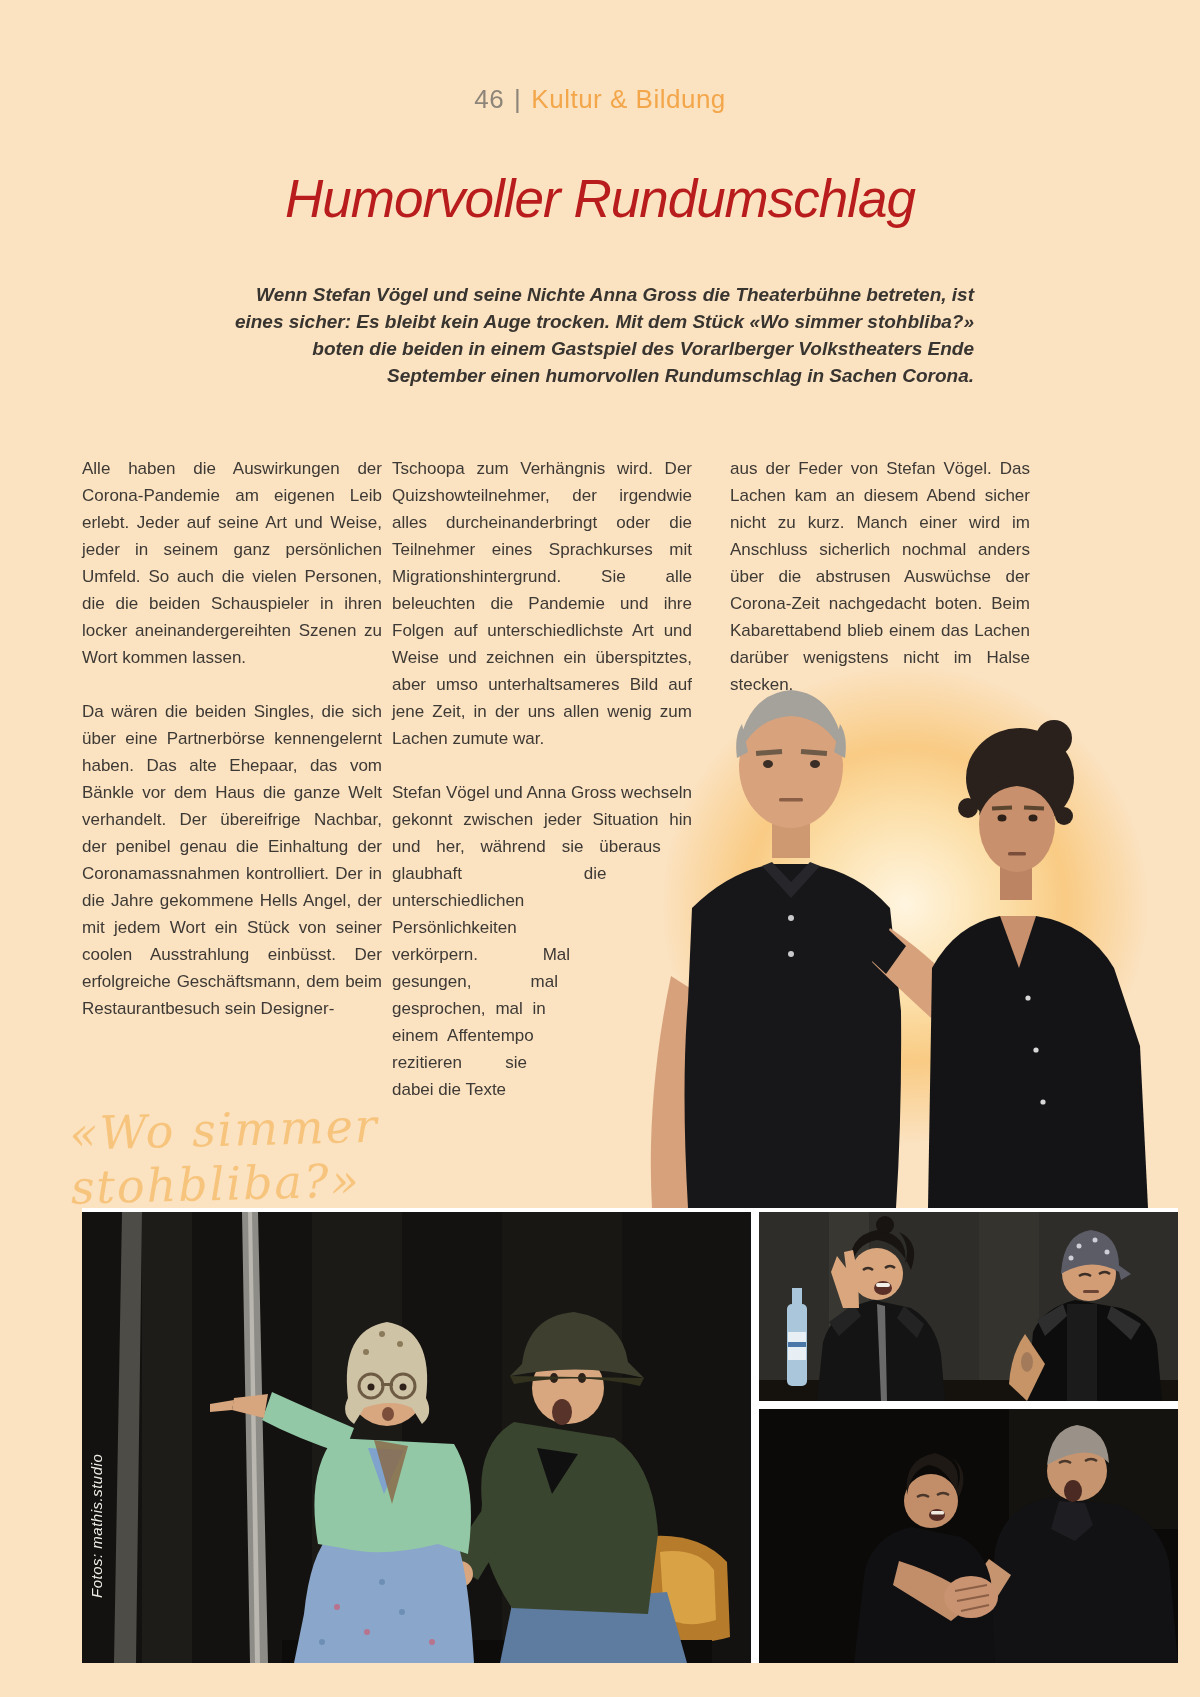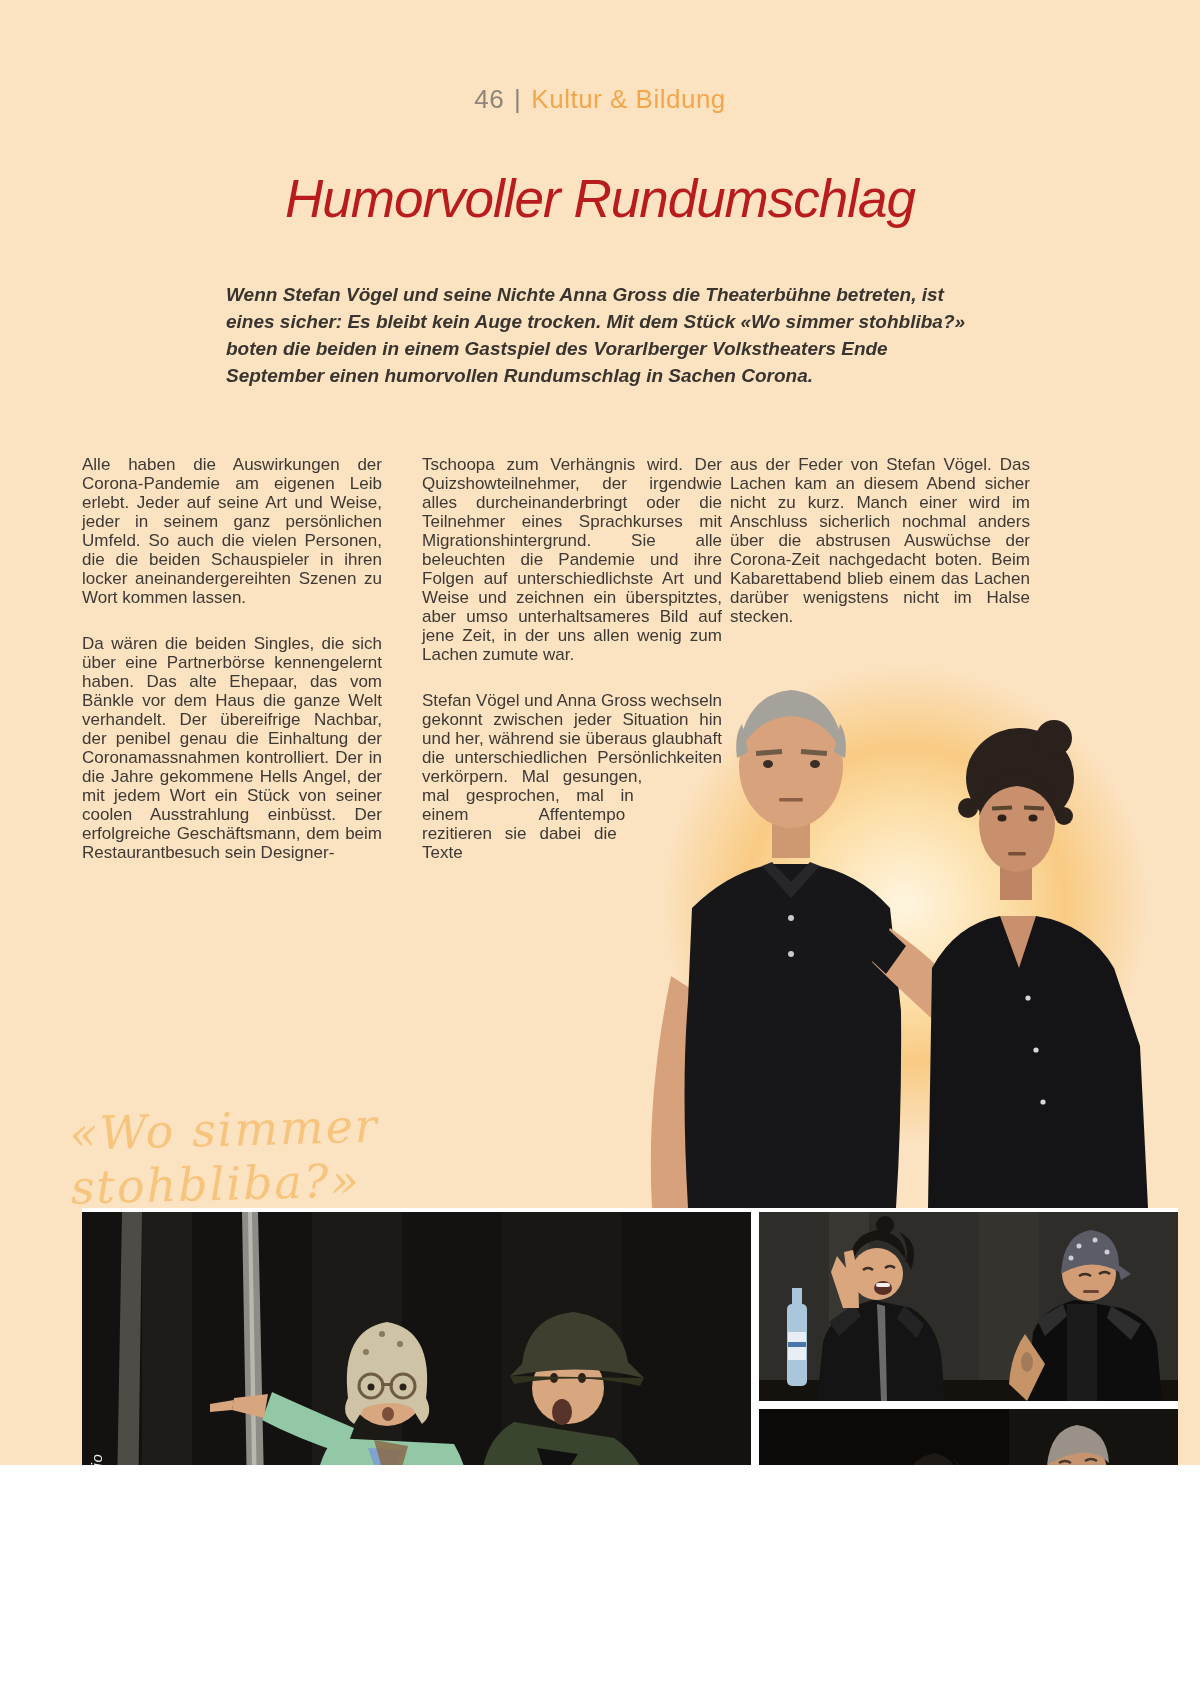--- a/index.html
+++ b/index.html
@@ -1,18 +1,18 @@
 <!DOCTYPE html>
 <html lang="de"><head>
 <meta charset="utf-8">
 <style>
   html,body{margin:0;padding:0;}
   .page{
     position:relative;
-    width:1200px;height:1465px;
+    width:1200px;height:1697px;
     background:#FBE2C0;
     font-family:"Liberation Sans",sans-serif;
     overflow:hidden;
   }
   
   .header{
     position:absolute;top:84px;left:0;width:100%;
     text-align:center;font-size:26px;letter-spacing:.5px;
   }
   .header .pagenum{color:#8D8579;}
@@ -20,33 +20,33 @@
   .header .section{color:#F3A64A;}
   
   .title{
     position:absolute;top:168px;left:0;width:100%;
     text-align:center;font-size:53px;font-style:italic;font-weight:500;
     color:#b91c1c;letter-spacing:-1px;margin:0;
   }
   
   .lede{
     position:absolute;top:281px;left:226px;width:748px;
-    text-align:left;font-size:19px;line-height:27px;
+    text-align:right;font-size:19px;line-height:27px;
     font-style:italic;font-weight:700;color:#383430;margin:0;
   }
   
   .col{
     position:absolute;top:455px;width:300px;
-    font-size:17px;line-height:19px;text-align:justify;
+    font-size:17px;line-height:27px;text-align:justify;
     color:#3D3935;z-index:2;
     hyphens:auto;-webkit-hyphens:auto;
   }
   .col p{margin:0 0 27px 0;}
   .col1{left:82px;}
-  .col2{left:422px;}
+  .col2{left:392px;}
   .col3{left:730px;}
   .wrap-spacer{
     float:right;width:165px;height:285px;
     shape-outside:polygon(100% 0%, 100% 100%, 0% 100%, 55% 29%, 100% 28%);
   }
   
   .hero{
     position:absolute;left:596px;top:666px;width:552px;height:542px;
     background:radial-gradient(closest-side at 56% 44%,
       #FFF5E0 0%, #FCDFA9 40%, #F9CB84 66%, rgba(250,224,190,0) 100%);

